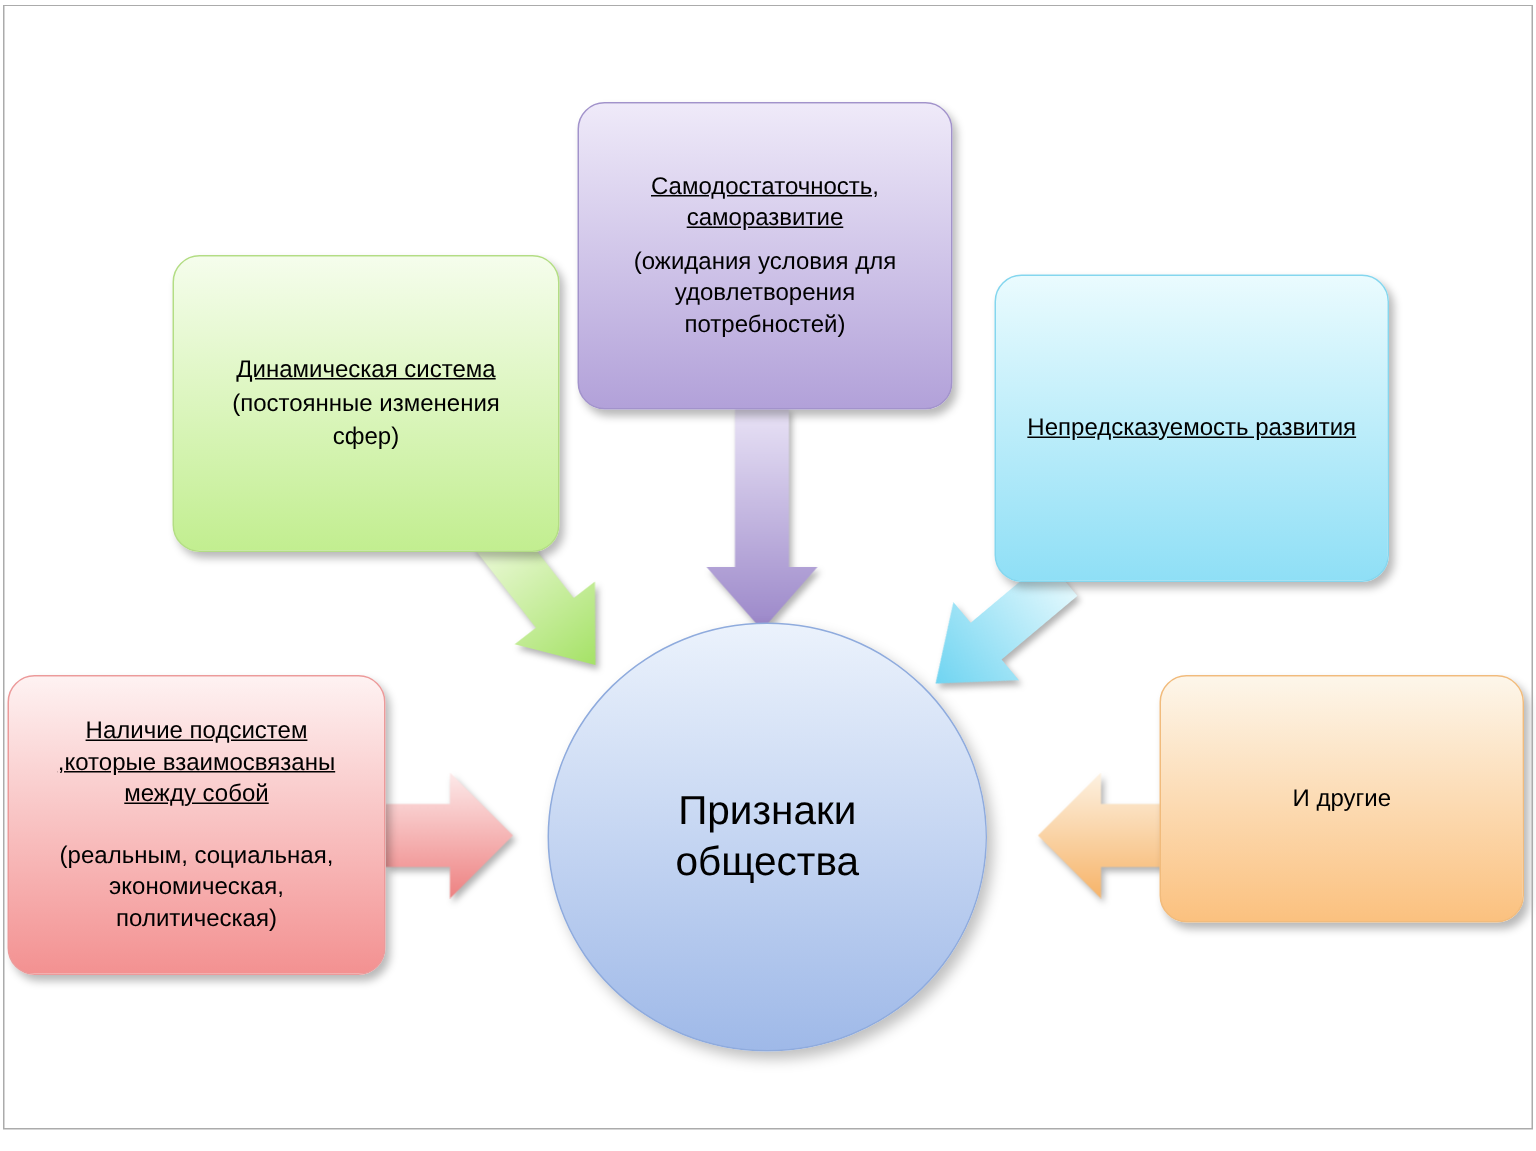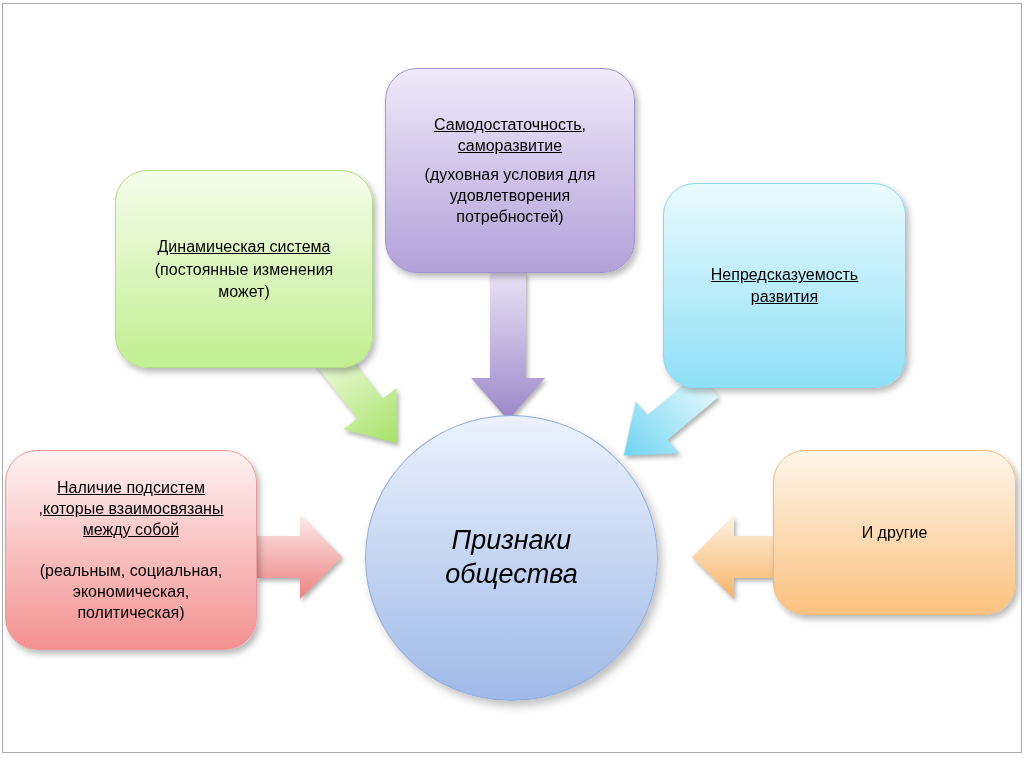--- a/index.html
+++ b/index.html
@@ -15,21 +15,21 @@
   }
   .frame {
     position: absolute;
     left: 2px; top: 3px; right: 2px; height: 750px;
     border: 1px solid #ababab;
     pointer-events: none;
   }
 
   .node {
     position: absolute;
-    border-radius: 32px;
+    border-radius: 18px;
     display: flex;
     flex-direction: column;
     align-items: center;
     justify-content: center;
     text-align: center;
     font-size: 16px;
     line-height: 1.32;
     box-shadow: 3px 4px 6px rgba(0,0,0,0.28);
   }
   .node .title { text-decoration: underline; }
@@ -44,21 +44,21 @@
   .node-dynamic .body { margin-top: 2px; }
 
   .node-selfdev {
     left: 385px; top: 68px; width: 250px; height: 205px;
     padding: 10px 20px;
     background: linear-gradient(#efeaf9, #b2a1d9);
     border: 1px solid #a293cb;
   }
 
   .node-unpredictable {
-    left: 663px; top: 183px; width: 243px; height: 205px;
+    left: 663px; top: 183px; width: 263px; height: 205px;
     padding: 10px 18px;
     background: linear-gradient(#eafbfe, #8fdff6);
     border: 1px solid #84d6ee;
   }
 
   .node-subsystems {
     left: 5px; top: 450px; width: 252px; height: 200px;
     padding: 10px 18px;
     background: linear-gradient(#fef2f2, #f39191);
     border: 1px solid #ec9a9a;
@@ -81,21 +81,20 @@
     display: flex;
     align-items: center;
     justify-content: center;
     text-align: center;
     box-shadow: 4px 5px 9px rgba(0,0,0,0.25);
   }
   .center-ellipse .label {
     width: 200px;
     font-size: 27px;
     line-height: 1.25;
-    font-style: italic;
   }
 
   .arrows {
     position: absolute;
     left: 0; top: 0;
     width: 1024px; height: 767px;
     pointer-events: none;
   }
 </style>
 </head>
@@ -135,26 +134,26 @@
       <polygon fill="url(#gradCyan)" transform="translate(708,385) rotate(140)" points="0,-16 66,-16 66,-34 110,0 66,34 66,16 0,16"></polygon>
 
       <polygon fill="url(#gradPink)" points="257,536 300,536 300,515 342,557 300,599 300,578 257,578"></polygon>
 
       <polygon fill="url(#gradOrange)" points="777,536 734,536 734,515 692,557 734,599 734,578 777,578"></polygon>
     </g>
   </svg>
 
   <div class="node node-dynamic">
     <div class="title">Динамическая система</div>
-    <div class="body">(постоянные изменения может)</div>
+    <div class="body">(постоянные изменения сфер)</div>
   </div>
 
   <div class="node node-selfdev">
     <div class="title">Самодостаточность, саморазвитие</div>
-    <div class="body">(духовная условия для удовлетворения потребностей)</div>
+    <div class="body">(ожидания условия для удовлетворения потребностей)</div>
   </div>
 
   <div class="node node-unpredictable">
     <div class="title">Непредсказуемость развития</div>
   </div>
 
   <div class="node node-subsystems">
     <div class="title">Наличие подсистем ,которые взаимосвязаны между собой</div>
     <div class="body">(реальным, социальная, экономическая, политическая)</div>
   </div>

